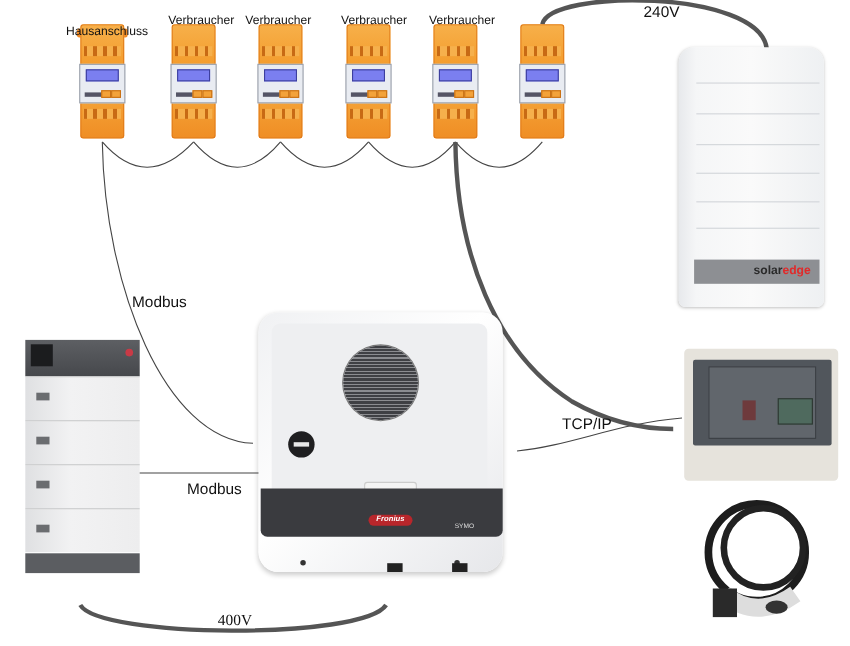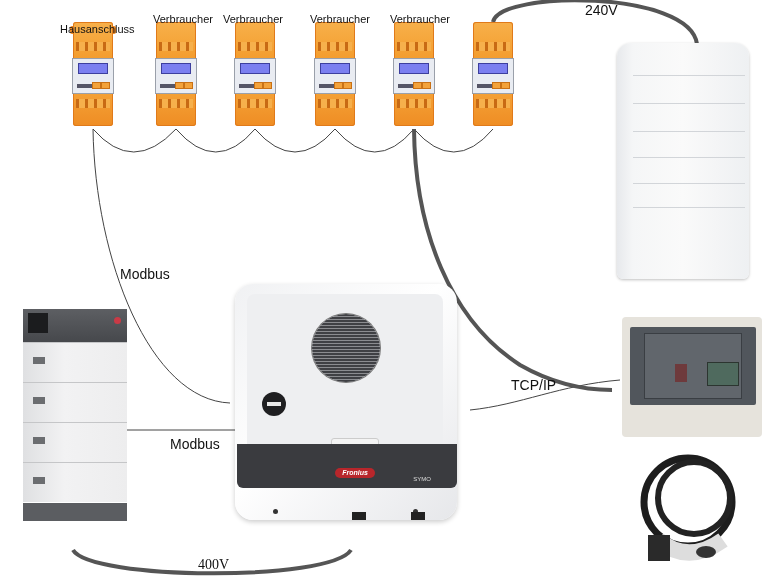--- a/index.html
+++ b/index.html
@@ -161,20 +161,23 @@
 <div class="label" style="left:310px;top:13px;font-size:11px;">Verbraucher</div>
 <div class="label" style="left:390px;top:13px;font-size:11px;">Verbraucher</div>
 
 <div class="se">
   <div class="band" style="top:32px"></div>
   <div class="band" style="top:60px"></div>
   <div class="band" style="top:88px"></div>
   <div class="band" style="top:114px"></div>
   <div class="band" style="top:140px"></div>
   <div class="band" style="top:164px"></div>
+  <div class="logo-bar">
+    <div class="logo"><span>solar</span><i>edge</i></div>
+  </div>
 </div>
 
 <div class="batt">
   <div class="head">
       <div class="vent"></div>
       <div class="led"></div>
     </div>
   <div class="mod" style="top:33px">
       <div class="handle"></div>
     </div>

